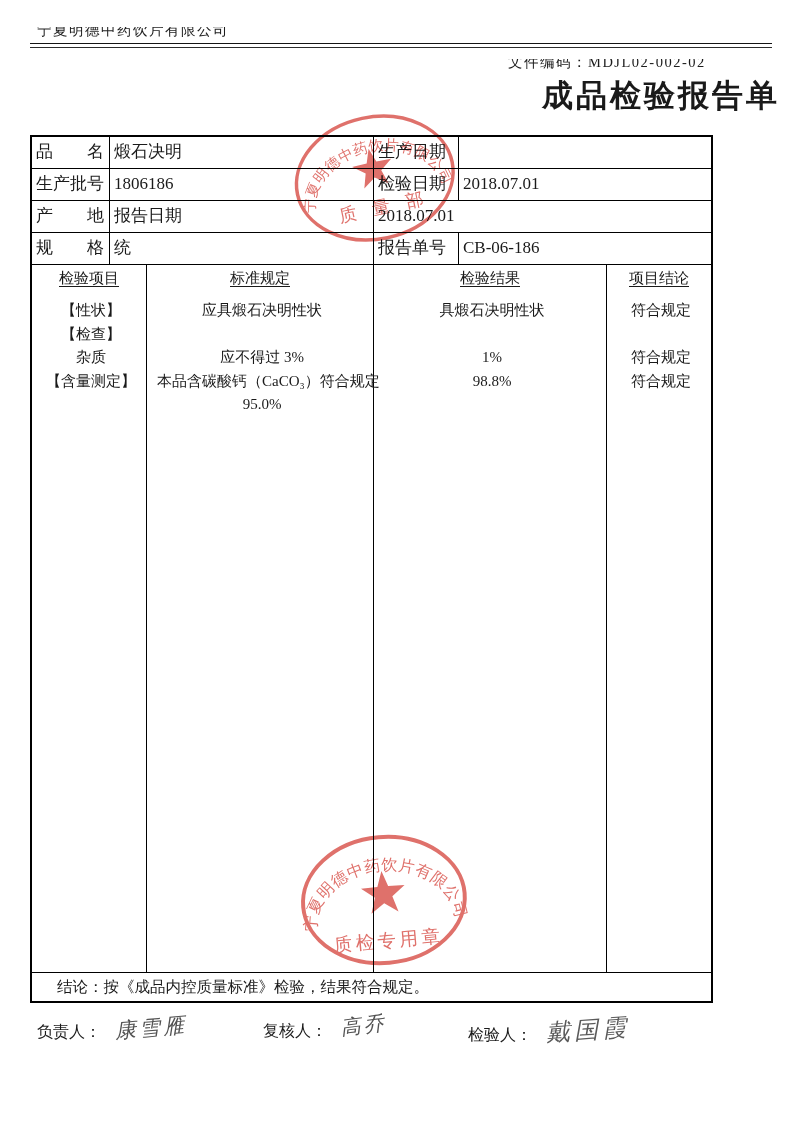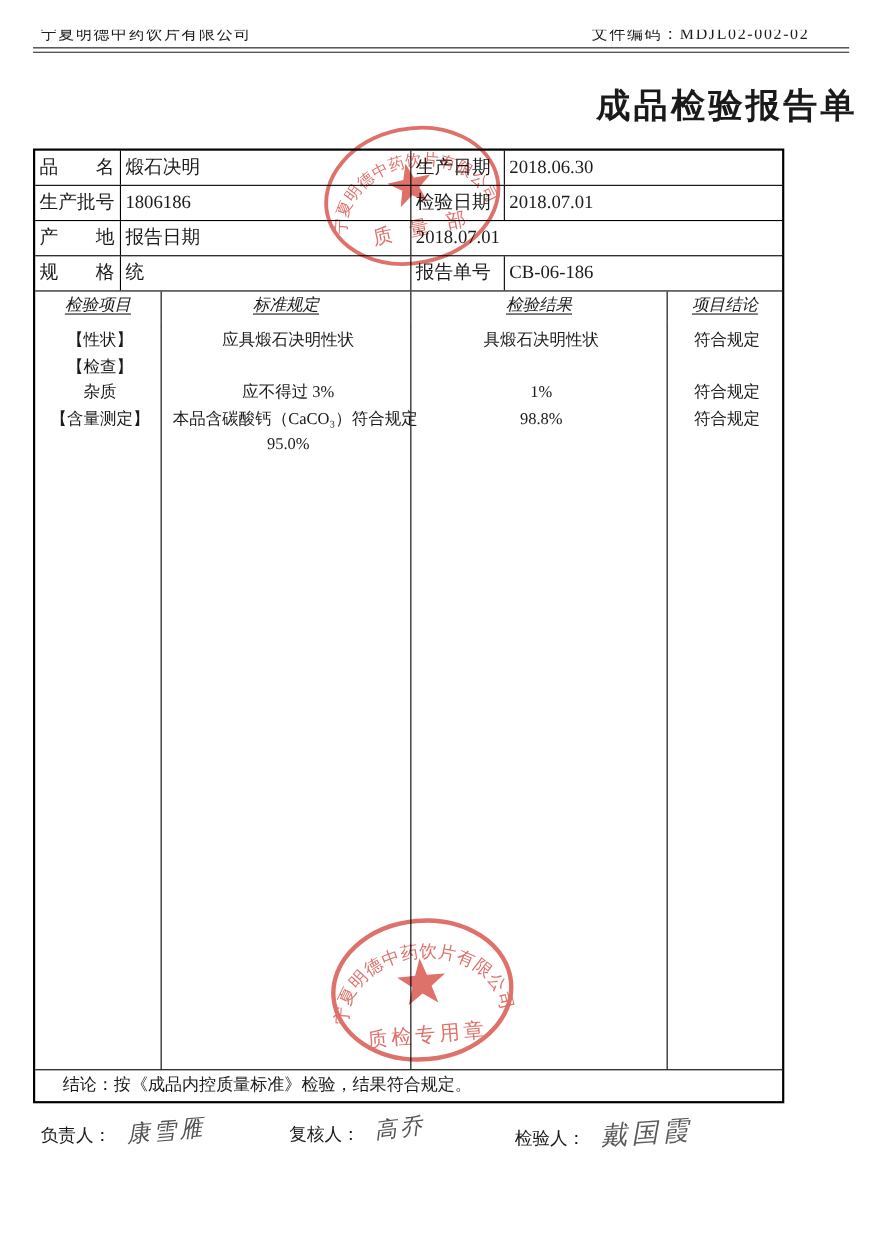--- a/index.html
+++ b/index.html
@@ -5,39 +5,39 @@
   html,body{margin:0;padding:0;}
   body{
     width:800px;height:1131px;position:relative;background:#ffffff;
     font-family:"Liberation Serif","DejaVu Serif",serif;color:#1a1a1a;overflow:hidden;
   }
 
   
   .hdr-clip{position:absolute;top:27px;height:16px;overflow:hidden;}
   .hdr-clip span{display:block;margin-top:-6px;font-size:14.5px;letter-spacing:1.5px;color:#1c1c1c;white-space:nowrap;}
   .hdr-left{left:37px;width:280px;}
-  .hdr-right{left:538px;width:262px;}
+  .hdr-right{left:508px;width:262px;margin-top:32px;}
   .rule1{position:absolute;left:30px;width:742px;top:43px;height:0;border-top:1.6px solid #141414;}
   .rule2{position:absolute;left:30px;width:742px;top:47px;height:0;border-top:1px solid #2c2c2c;}
 
   .title{position:absolute;left:0;right:20px;top:75px;text-align:right;
          font-size:31px;font-weight:bold;letter-spacing:3px;}
 
   
   .rpt{position:absolute;left:30px;top:135px;width:683px;height:868px;
        border:2px solid #000;box-sizing:border-box;background:transparent;}
   .info-row{display:grid;grid-template-columns:78px 264px 85px 1fr;height:32px;
             border-bottom:1px solid #000;box-sizing:border-box;}
   .ic{line-height:30px;font-size:17px;padding-left:4px;box-sizing:border-box;
       white-space:nowrap;overflow:hidden;}
   .br{border-right:1px solid #000;}
 
   .insp-head{display:grid;grid-template-columns:115px 227px 233px 1fr;height:27px;}
   .hc{text-align:center;line-height:27px;font-size:15px;box-sizing:border-box;}
-  .hc span{text-decoration:underline;text-underline-offset:3px;font-style:italic;}
+  .hc span{text-decoration:underline;text-underline-offset:3px;}
   .insp-body{display:grid;grid-template-columns:115px 227px 233px 1fr;height:681px;
              border-bottom:1px solid #000;box-sizing:border-box;}
   .col{padding:7px 6px 0 10px;box-sizing:border-box;}
   .cline{min-height:23.5px;line-height:23.5px;font-size:15px;white-space:nowrap;text-align:center;}
 
   .concl{height:28px;line-height:27px;font-size:15.5px;padding-left:10px;box-sizing:border-box;
          white-space:nowrap;margin-left:15px;}
 
   
   .sig-group{position:absolute;top:1016px;height:42px;white-space:nowrap;}
@@ -67,21 +67,20 @@
 <div class="rule2"></div>
 
 <div class="title">成品检验报告单</div>
 
 <div class="rpt">
 
   <div class="info-row">
     <div class="ic br">品　　名</div>
     <div class="ic br">煅石决明</div>
     <div class="ic br">生产日期</div>
-    <div class="ic">2018.06.30</div>
   </div>
   <div class="info-row">
     <div class="ic br">生产批号</div>
     <div class="ic br">1806186</div>
     <div class="ic br">检验日期</div>
     <div class="ic">2018.07.01</div>
   </div>
   <div class="info-row">
     <div class="ic br">产　　地</div>
     <div class="ic br">报告日期</div>

